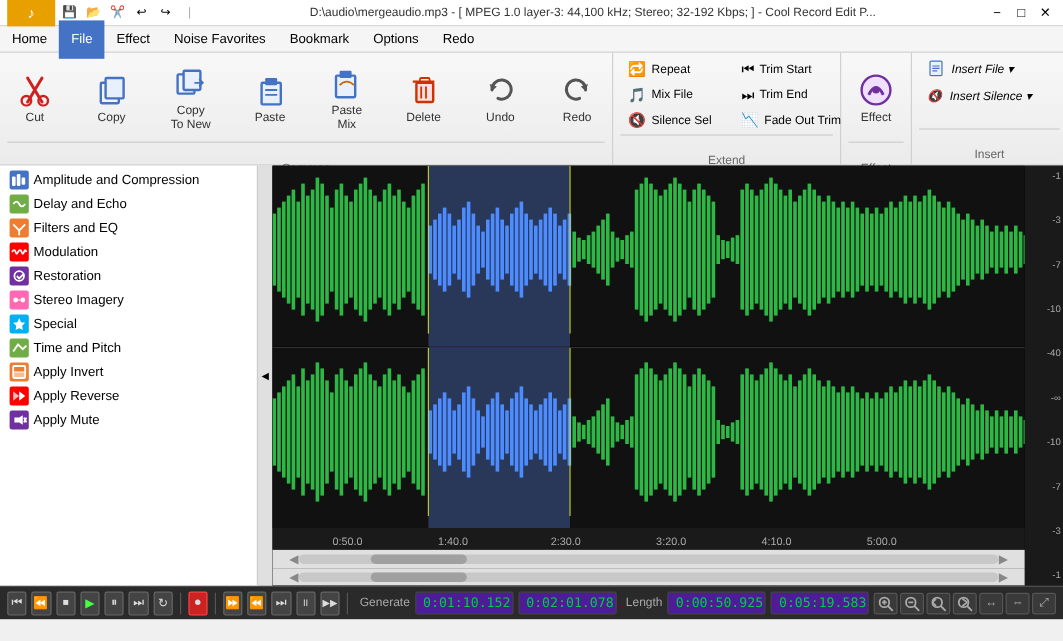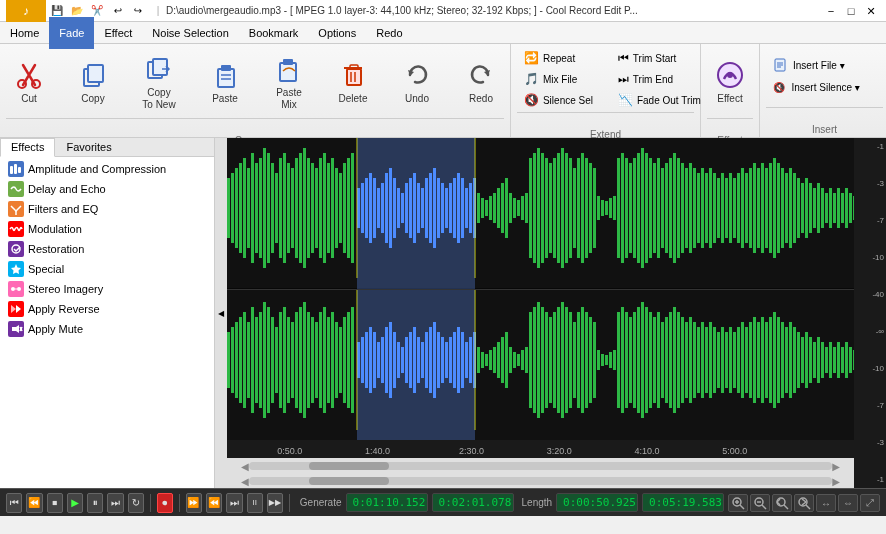--- a/index.html
+++ b/index.html
@@ -2,21 +2,21 @@
 <html><head>
   <meta charset="utf-8">
   <style>
     * { margin: 0; padding: 0; box-sizing: border-box; }
     body { font-family: 'Segoe UI', Arial, sans-serif; font-size: 11px; background: #f0f0f0; width: 886px; height: 534px; overflow: hidden; user-select: none; }
 
     
     #title-bar { background: #fff; height: 22px; display: flex; align-items: center; justify-content: space-between; padding: 0 6px; border-bottom: 1px solid #ccc; }
     #title-bar .title-icons { display: flex; gap: 4px; align-items: center; }
     #title-bar .title-icons span { width: 16px; height: 16px; display: inline-block; text-align: center; line-height: 16px; font-size: 10px; }
-    #title-bar .title-text { font-size: 10px; color: #333; flex: 1; text-align: left; overflow: hidden; white-space: nowrap; text-overflow: ellipsis; }
+    #title-bar .title-text { font-size: 10px; color: #333; flex: 1; text-align: center; overflow: hidden; white-space: nowrap; text-overflow: ellipsis; }
     #title-bar .window-controls { display: flex; gap: 2px; }
     #title-bar .window-controls span { width: 18px; height: 16px; display: inline-block; text-align: center; line-height: 16px; font-size: 11px; cursor: pointer; }
 
     
     #menu-bar { background: #f5f5f5; height: 22px; display: flex; align-items: center; border-bottom: 1px solid #ccc; }
     #menu-bar .menu-item { padding: 16px 10px; cursor: pointer; height: 100%; display: flex; align-items: center; font-size: 11px; }
     #menu-bar .menu-item.active { background: #4472c4; color: white; }
 
     
     #ribbon { background: linear-gradient(to bottom, #f8f8f8, #ebebeb); border-bottom: 1px solid #ccc; height: 94px; display: flex; }
@@ -59,21 +59,21 @@
     #h-scrollbar-thumb { width: 80px; height: 100%; background: #a0a0a0; border-radius: 4px; position: absolute; left: 60px; cursor: pointer; }
     #h-scrollbar2 { height: 14px; background: #e0e0e0; display: flex; align-items: center; padding: 0 14px; margin-right: 32px; }
     #h-scrollbar2-track { flex: 1; height: 8px; background: #c8c8c8; border-radius: 4px; position: relative; }
     #h-scrollbar2-thumb { width: 80px; height: 100%; background: #a0a0a0; border-radius: 4px; position: absolute; left: 60px; cursor: pointer; }
 
     
     #transport-bar { height: 28px; background: #2a2a2a; display: flex; align-items: center; gap: 4px; padding: 0 6px; border-top: 1px solid #555; }
     .transport-btn { width: 22px; height: 20px; background: #444; border: 1px solid #666; border-radius: 2px; display: flex; align-items: center; justify-content: center; cursor: pointer; color: #ddd; font-size: 10px; }
     .transport-btn.red { background: #cc2222; border-color: #ff4444; }
     .transport-separator { width: 1px; height: 18px; background: #555; margin: 0 2px; }
-    .time-display { background: #14532d; color: #00cc44; font-family: monospace; font-size: 11px; padding: 2px 6px; border: 1px solid #444; border-radius: 2px; min-width: 82px; text-align: center; }
+    .time-display { background: #4c1d95; color: #00cc44; font-family: monospace; font-size: 11px; padding: 2px 6px; border: 1px solid #444; border-radius: 2px; min-width: 82px; text-align: center; }
     .time-label { color: #aaa; font-size: 10px; }
     .transport-zoom { display: flex; align-items: center; gap: 2px; margin-left: auto; }
     .zoom-btn { width: 20px; height: 18px; background: #3a3a3a; border: 1px solid #555; border-radius: 2px; display: flex; align-items: center; justify-content: center; cursor: pointer; color: #ccc; font-size: 10px; }
 
     
     .icon-purple { background: #7030a0; }
     .icon-blue { background: #4472c4; }
     .icon-green { background: #70ad47; }
     .icon-orange { background: #ed7d31; }
     .icon-red { background: #ff0000; }
@@ -101,23 +101,23 @@
   <span class="title-text">D:\audio\mergeaudio.mp3 - [ MPEG 1.0 layer-3: 44,100 kHz; Stereo; 32-192 Kbps; ] - Cool Record Edit P...</span>
   <div class="window-controls">
     <span style="cursor:pointer;">−</span>
     <span style="cursor:pointer;">□</span>
     <span class="close" style="cursor:pointer;">✕</span>
   </div>
 </div>
 
 <div id="menu-bar">
   <div class="menu-item">Home</div>
-  <div class="menu-item active">Fade</div>
+  <div class="menu-item active">File</div>
   <div class="menu-item">Effect</div>
-  <div class="menu-item">Noise Selection</div>
+  <div class="menu-item">Noise Favorites</div>
   <div class="menu-item">Bookmark</div>
   <div class="menu-item">Options</div>
   <div class="menu-item">Redo</div>
 </div>
 
 <div id="ribbon">
 
   <div class="ribbon-group">
     <div class="ribbon-group-content">
 
@@ -261,21 +261,21 @@
               <circle cx="16" cy="16" r="3" fill="#7030a0"></circle>
             </svg>
         </div>
         <span class="label">Effect</span>
       </div>
     </div>
     <div class="ribbon-group-label">Effect</div>
   </div>
 
   <div class="ribbon-group" style="min-width:130px;">
-    <div class="ribbon-group-content" style="flex-direction:column;gap:2px;justify-content:center;">
+    <div class="ribbon-group-content" style="flex-direction:column;gap:2px;font-style:italic;">
       <div class="ribbon-btn-small" style="gap:6px;">
         <span>
           <svg width="14" height="14" viewBox="0 0 14 14">
               <rect x="2" y="1" width="10" height="12" rx="1" fill="#e8f0fb" stroke="#4472c4" stroke-width="1"></rect>
               <line x1="4" y1="5" x2="10" y2="5" stroke="#4472c4" stroke-width="1"></line>
               <line x1="4" y1="7" x2="10" y2="7" stroke="#4472c4" stroke-width="1"></line>
               <line x1="4" y1="9" x2="8" y2="9" stroke="#4472c4" stroke-width="1"></line>
             </svg>
         </span>
         <span>Insert File ▾</span>
@@ -285,24 +285,20 @@
         <span>Insert Silence ▾</span>
       </div>
     </div>
     <div class="ribbon-group-label">Insert</div>
   </div>
 </div>
 
 <div id="main-layout">
 
   <div id="sidebar">
-    <div id="sidebar-tabs">
-      <div class="tab active">Effects</div>
-      <div class="tab">Favorites</div>
-    </div>
     <div id="sidebar-content">
       <div class="sidebar-item">
         <div class="item-icon icon-blue" style="display:flex;align-items:center;justify-content:center;">
           <svg width="14" height="14" viewBox="0 0 14 14">
               <rect x="1" y="4" width="3" height="8" fill="white" rx="1"></rect>
               <rect x="5" y="2" width="3" height="10" fill="white" rx="1"></rect>
               <rect x="9" y="5" width="3" height="6" fill="white" rx="1"></rect>
             </svg>
         </div>
         <span>Amplitude and Compression</span>
@@ -335,36 +331,54 @@
       <div class="sidebar-item">
         <div class="item-icon icon-purple" style="display:flex;align-items:center;justify-content:center;">
           <svg width="14" height="14" viewBox="0 0 14 14">
               <circle cx="7" cy="7" r="4" fill="none" stroke="white" stroke-width="1.5"></circle>
               <path d="M5 7 L7 9 L11 5" stroke="white" stroke-width="1.5" fill="none"></path>
             </svg>
         </div>
         <span>Restoration</span>
       </div>
       <div class="sidebar-item">
-        <div class="item-icon icon-teal" style="display:flex;align-items:center;justify-content:center;">
-          <svg width="14" height="14" viewBox="0 0 14 14">
-              <polygon points="7,2 8.5,5.5 12,6 9.5,8.5 10,12 7,10.5 4,12 4.5,8.5 2,6 5.5,5.5" fill="white"></polygon>
-            </svg>
-        </div>
-        <span>Special</span>
-      </div>
-      <div class="sidebar-item">
         <div class="item-icon icon-pink" style="display:flex;align-items:center;justify-content:center;">
           <svg width="14" height="14" viewBox="0 0 14 14">
               <circle cx="4" cy="7" r="2" fill="white"></circle>
               <circle cx="10" cy="7" r="2" fill="white"></circle>
               <line x1="6" y1="7" x2="8" y2="7" stroke="white" stroke-width="1"></line>
             </svg>
         </div>
         <span>Stereo Imagery</span>
+      </div>
+      <div class="sidebar-item">
+        <div class="item-icon icon-teal" style="display:flex;align-items:center;justify-content:center;">
+          <svg width="14" height="14" viewBox="0 0 14 14">
+              <polygon points="7,2 8.5,5.5 12,6 9.5,8.5 10,12 7,10.5 4,12 4.5,8.5 2,6 5.5,5.5" fill="white"></polygon>
+            </svg>
+        </div>
+        <span>Special</span>
+      </div>
+      <div class="sidebar-item">
+        <div class="item-icon icon-green" style="display:flex;align-items:center;justify-content:center;">
+          <svg width="14" height="14" viewBox="0 0 14 14">
+              <path d="M2 10 L6 4 L10 8 L13 5" stroke="white" stroke-width="1.5" fill="none"></path>
+            </svg>
+        </div>
+        <span>Time and Pitch</span>
+      </div>
+      <div class="sidebar-item">
+        <div class="item-icon icon-orange" style="display:flex;align-items:center;justify-content:center;">
+          <svg width="14" height="14" viewBox="0 0 14 14">
+              <rect x="2" y="2" width="10" height="10" rx="1" fill="none" stroke="white" stroke-width="1.5"></rect>
+              <line x1="2" y1="7" x2="12" y2="7" stroke="white" stroke-width="1"></line>
+              <rect x="2" y="7" width="10" height="5" rx="0" fill="white" opacity="0.5"></rect>
+            </svg>
+        </div>
+        <span>Apply Invert</span>
       </div>
       <div class="sidebar-item">
         <div class="item-icon icon-red" style="display:flex;align-items:center;justify-content:center;">
           <svg width="14" height="14" viewBox="0 0 14 14">
               <polygon points="12,7 7,3 7,11" fill="white"></polygon>
               <polygon points="7,7 2,3 2,11" fill="white" opacity="0.7"></polygon>
             </svg>
         </div>
         <span>Apply Reverse</span>
       </div>

